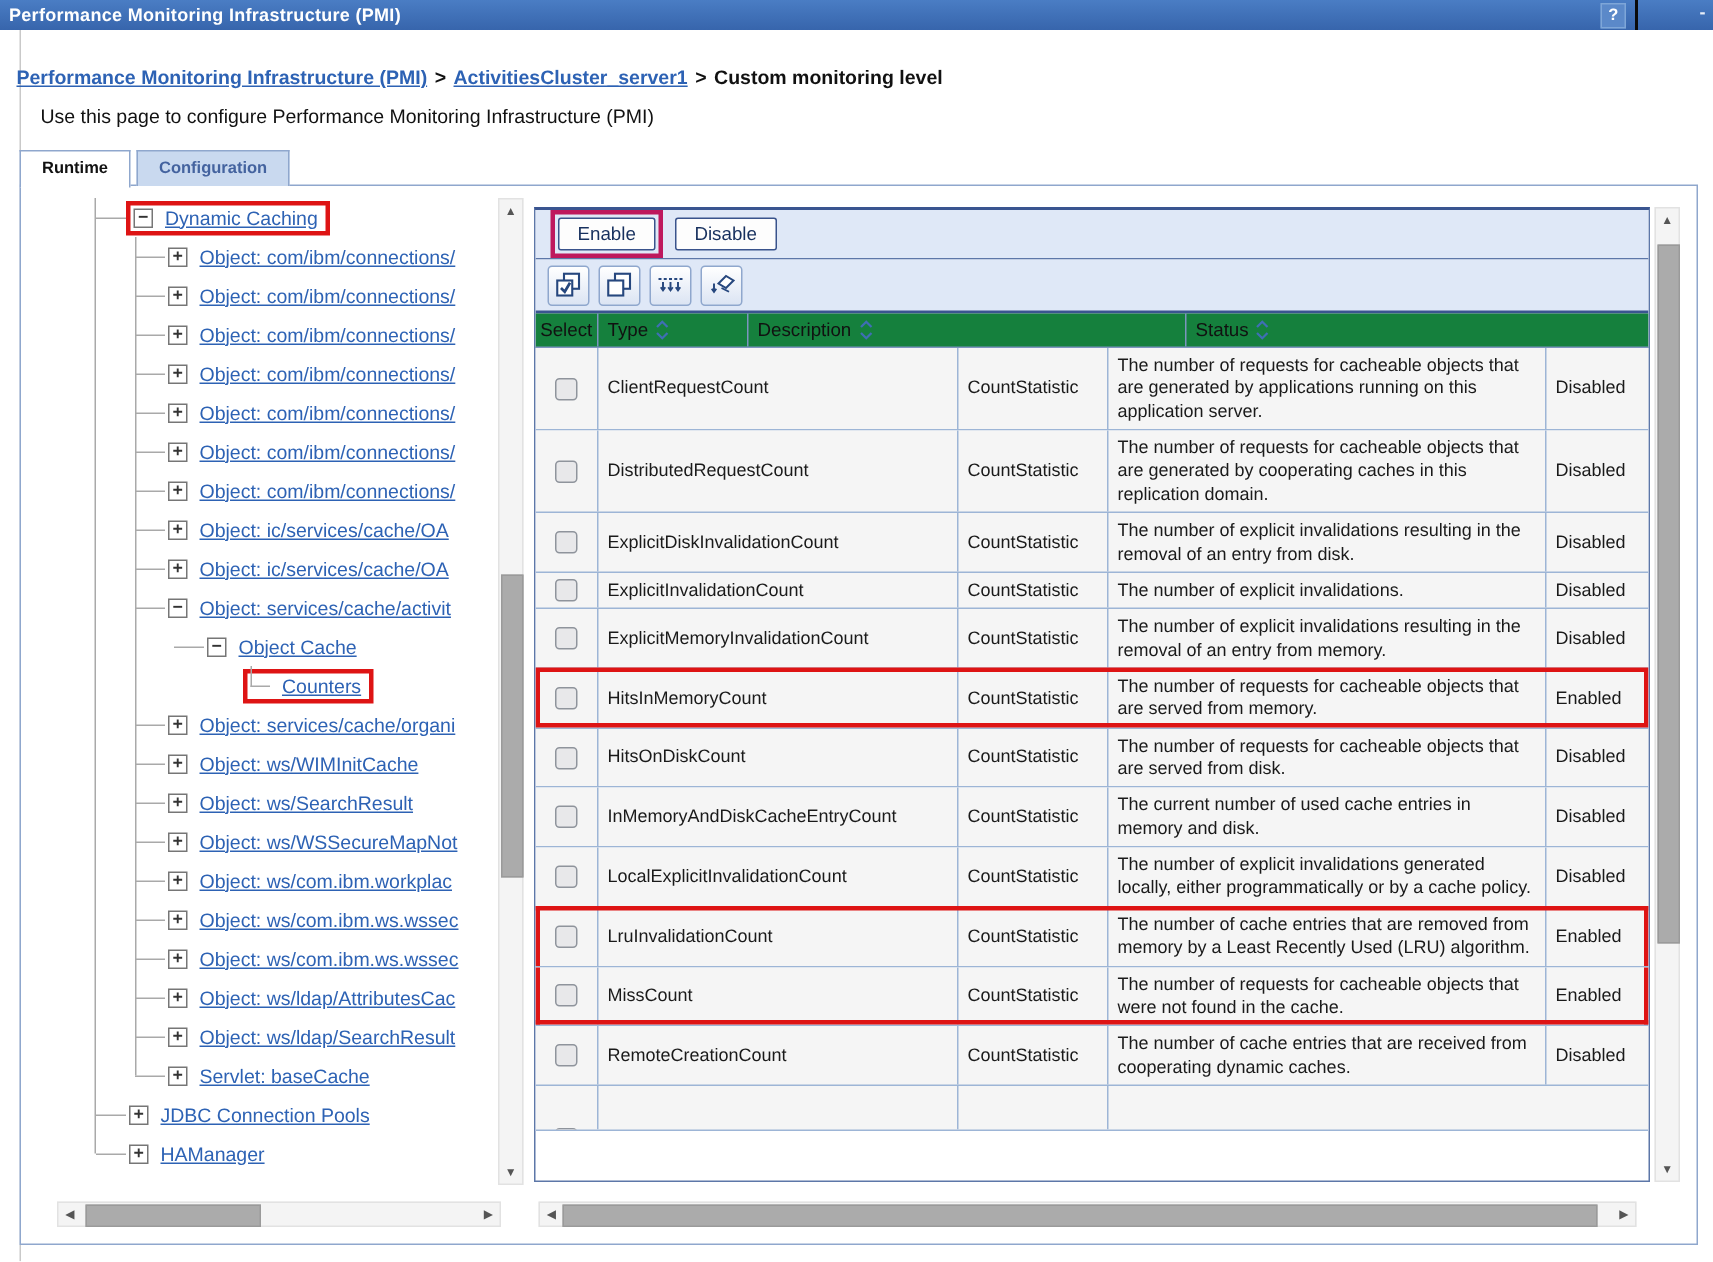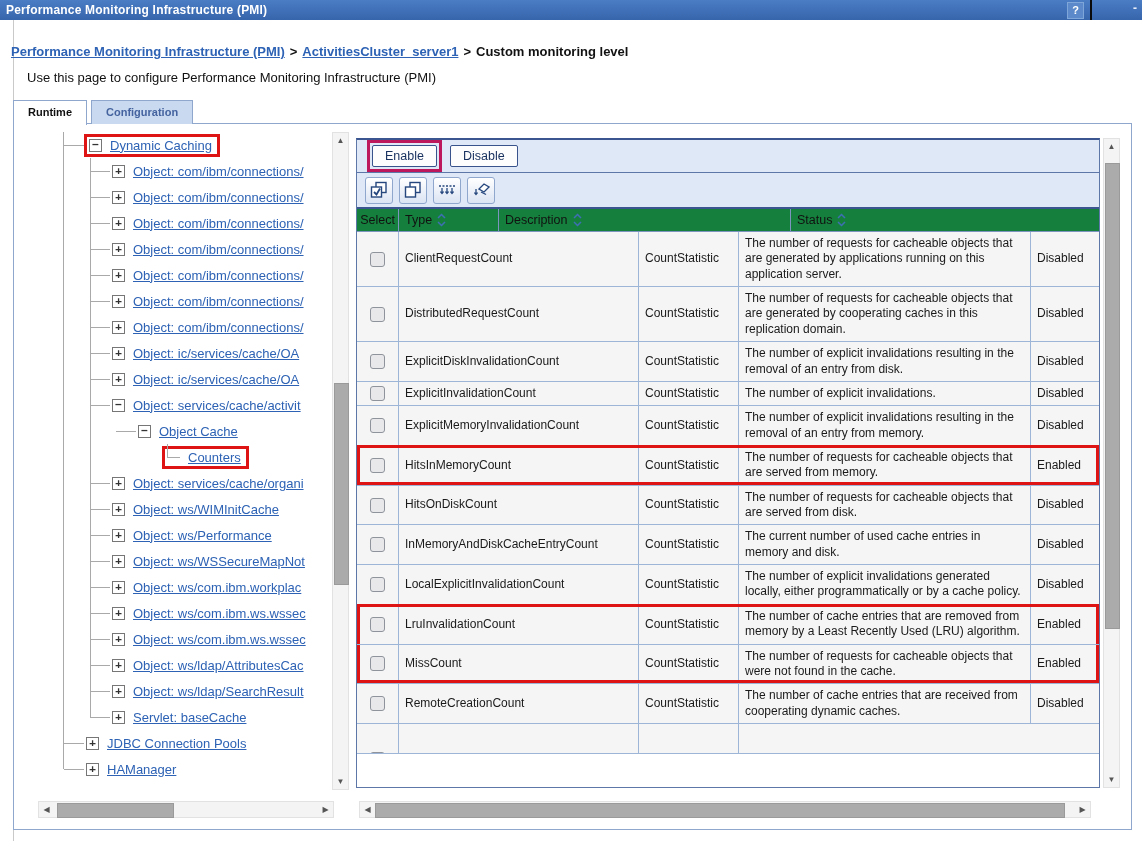--- a/index.html
+++ b/index.html
@@ -223,21 +223,21 @@
           <span class="stub" style="left: 60px;"></span>
           <span class="tree-inner">
             <span class="tbox">+</span>
             <a class="tree-link">Object: ws/WIMInitCache</a>
           </span>
         </div>
         <div class="tree-row" style="padding-left: 82px;">
           <span class="stub" style="left: 60px;"></span>
           <span class="tree-inner">
             <span class="tbox">+</span>
-            <a class="tree-link">Object: ws/Performance</a>
+            <a class="tree-link">Object: ws/SearchResult</a>
           </span>
         </div>
         <div class="tree-row" style="padding-left: 82px;">
           <span class="stub" style="left: 60px;"></span>
           <span class="tree-inner">
             <span class="tbox">+</span>
             <a class="tree-link">Object: ws/WSSecureMapNot</a>
           </span>
         </div>
         <div class="tree-row" style="padding-left: 82px;">

